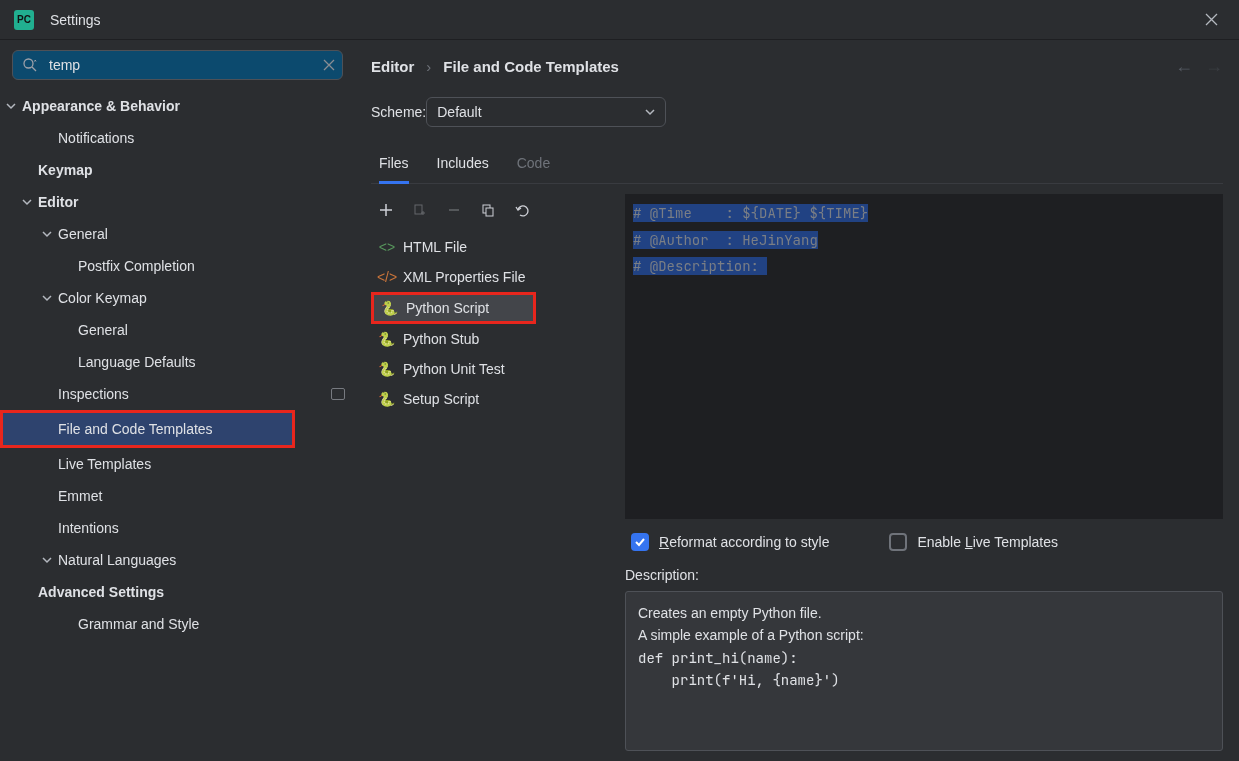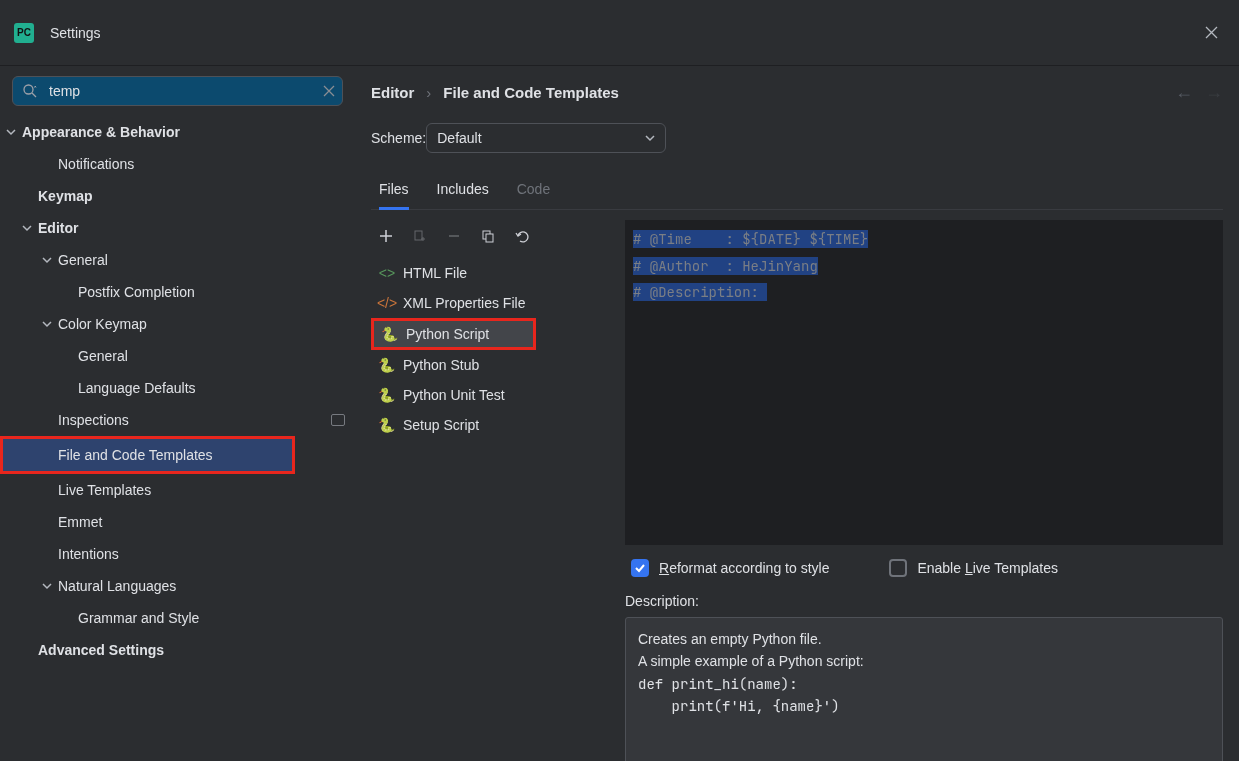--- a/index.html
+++ b/index.html
@@ -6,21 +6,21 @@
 body {
   font-family: -apple-system, "Segoe UI", Arial, sans-serif;
   background: #2b2d30;
   color: #dfe1e5;
   width: 1239px;
   height: 761px;
   overflow: hidden;
   font-size: 13px;
 }
 .titlebar {
-  height: 66px;
+  height: 40px;
   display: flex;
   align-items: center;
   padding: 0 14px 0 14px;
   border-bottom: 1px solid #1e1f22;
 }
 .app-icon {
   width: 20px; height: 20px;
   background: #21af90;
   border-radius: 3px;
   display: flex; align-items: center; justify-content: center;
@@ -307,25 +307,25 @@
           <span>Intentions</span>
         </div>
       <div class="tree-item" style="padding-left:40px">
         <span class="chev">
             <svg width="10" height="10" viewBox="0 0 10 10">
               <path d="M1 3 L5 7 L9 3" stroke="#b4b8bf" stroke-width="1.5" fill="none"></path>
             </svg>
           </span>
         <span>Natural Languages</span>
       </div>
+      <div class="tree-item bold" style="padding-left:38px">
+          <span>Advanced Settings</span>
+        </div>
       <div class="tree-item" style="padding-left:78px">
           <span>Grammar and Style</span>
-        </div>
-      <div class="tree-item bold" style="padding-left:38px">
-          <span>Advanced Settings</span>
         </div>
     </div>
   </div>
 
   <div class="content">
     <div class="breadcrumb">
       <span>Editor</span>
       <span class="sep">›</span>
       <span>File and Code Templates</span>
       <div class="nav-arrows">

